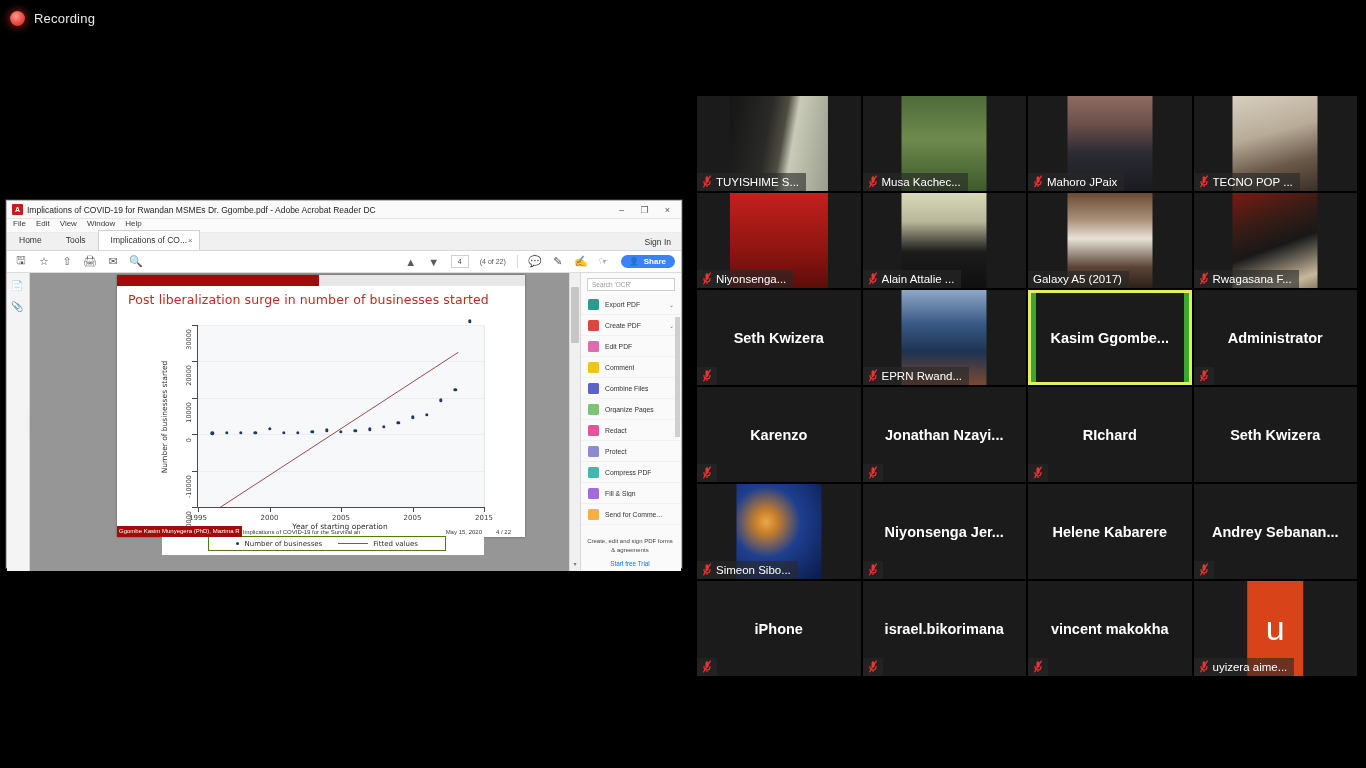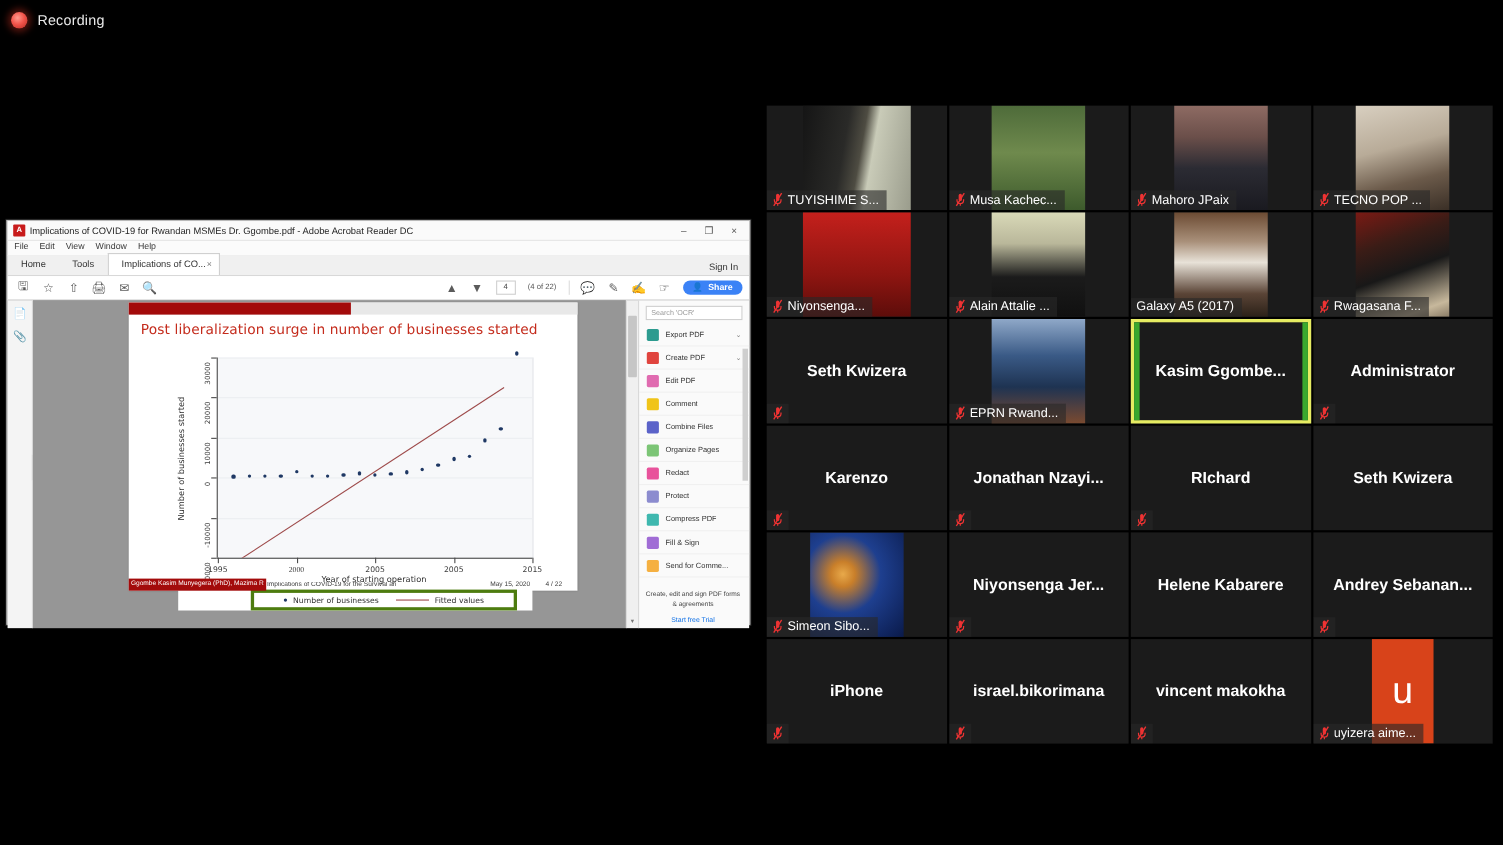--- a/index.html
+++ b/index.html
@@ -70,21 +70,21 @@
   .xtick{position:absolute;top:182px;width:1px;height:5px;background:#4a4a4a;}
   .xlab{position:absolute;top:189px;font-size:7px;color:#3b3b3b;transform:translateX(-50%);
         font-family:"DejaVu Sans",sans-serif;}
   .ytitle{position:absolute;left:-2px;top:92px;font-size:7.5px;color:#2e2e2e;white-space:nowrap;
           transform-origin:0 0;transform:rotate(-90deg) translate(-50%,0);font-family:"DejaVu Sans",sans-serif;}
   .xtitle{position:absolute;left:178px;top:197px;font-size:7.5px;color:#2e2e2e;transform:translateX(-50%);
           white-space:nowrap;font-family:"DejaVu Sans",sans-serif;}
   .pt{position:absolute;width:3.4px;height:3.4px;background:#1f3864;border-radius:50%;
       transform:translate(-50%,-50%);}
   .legend{position:absolute;left:46px;top:211px;width:236px;height:13px;background:#fff;
-          border:3px solid #4d7c0f;display:flex;align-items:center;justify-content:center;gap:16px;margin-left:20px;}
+          border:1px solid #4d7c0f;display:flex;align-items:center;justify-content:center;gap:16px;}
   .lg{display:flex;align-items:center;gap:5px;font-size:7px;color:#2e2e2e;font-family:"DejaVu Sans",sans-serif;}
   .lg-dot{width:3.4px;height:3.4px;background:#1f3864;border-radius:50%;}
   .lg-line{width:30px;height:1.2px;background:#9e4a4a;}
 
   .slide-footer{position:absolute;left:0;bottom:0;width:408px;height:11px;display:flex;align-items:center;}
   .sf-red{background:#a30b0b;color:#fff;font-size:6px;padding:0 2px;height:11px;line-height:11px;
           white-space:nowrap;overflow:hidden;max-width:136px;}
   .sf-mid{font-size:6px;color:#3b3b3b;padding-left:1px;white-space:nowrap;overflow:hidden;max-width:172px;}
   .sf-date{font-size:6px;color:#3b3b3b;margin-left:auto;}
   .sf-page{font-size:6px;color:#3b3b3b;margin-left:14px;margin-right:14px;}
@@ -224,21 +224,21 @@
                 <div class="ylab" style="top: 109.2px;">0</div>
                 <div class="ytick" style="top: 72.8px;"></div>
                 <div class="ylab" style="top: 72.8px;">10000</div>
                 <div class="ytick" style="top: 36.4px;"></div>
                 <div class="ylab" style="top: 36.4px;">20000</div>
                 <div class="ytick" style="top: 0px;"></div>
                 <div class="ylab" style="top: 0px;">30000</div>
                 <div class="xtick" style="left: 36px;"></div>
                 <div class="xlab" style="left: 36px;">1995</div>
                 <div class="xtick" style="left: 107.5px;"></div>
-                <div class="xlab" style="left: 107.5px; font-family: Liberation Serif, serif;">2000</div>
+                <div class="xlab" style="left: 107.5px;">2000</div>
                 <div class="xtick" style="left: 179px;"></div>
                 <div class="xlab" style="left: 179px;">2005</div>
                 <div class="xtick" style="left: 250.5px;"></div>
                 <div class="xlab" style="left: 250.5px;">2005</div>
                 <div class="xtick" style="left: 322px;"></div>
                 <div class="xlab" style="left: 322px;">2015</div>
               </div>
             <div id="points">
                 <div class="pt" style="left: 50.3px; top: 108.472px; background: rgb(31, 56, 100);"></div>
                 <div class="pt" style="left: 64.6px; top: 107.744px; background: rgb(31, 56, 100);"></div>

